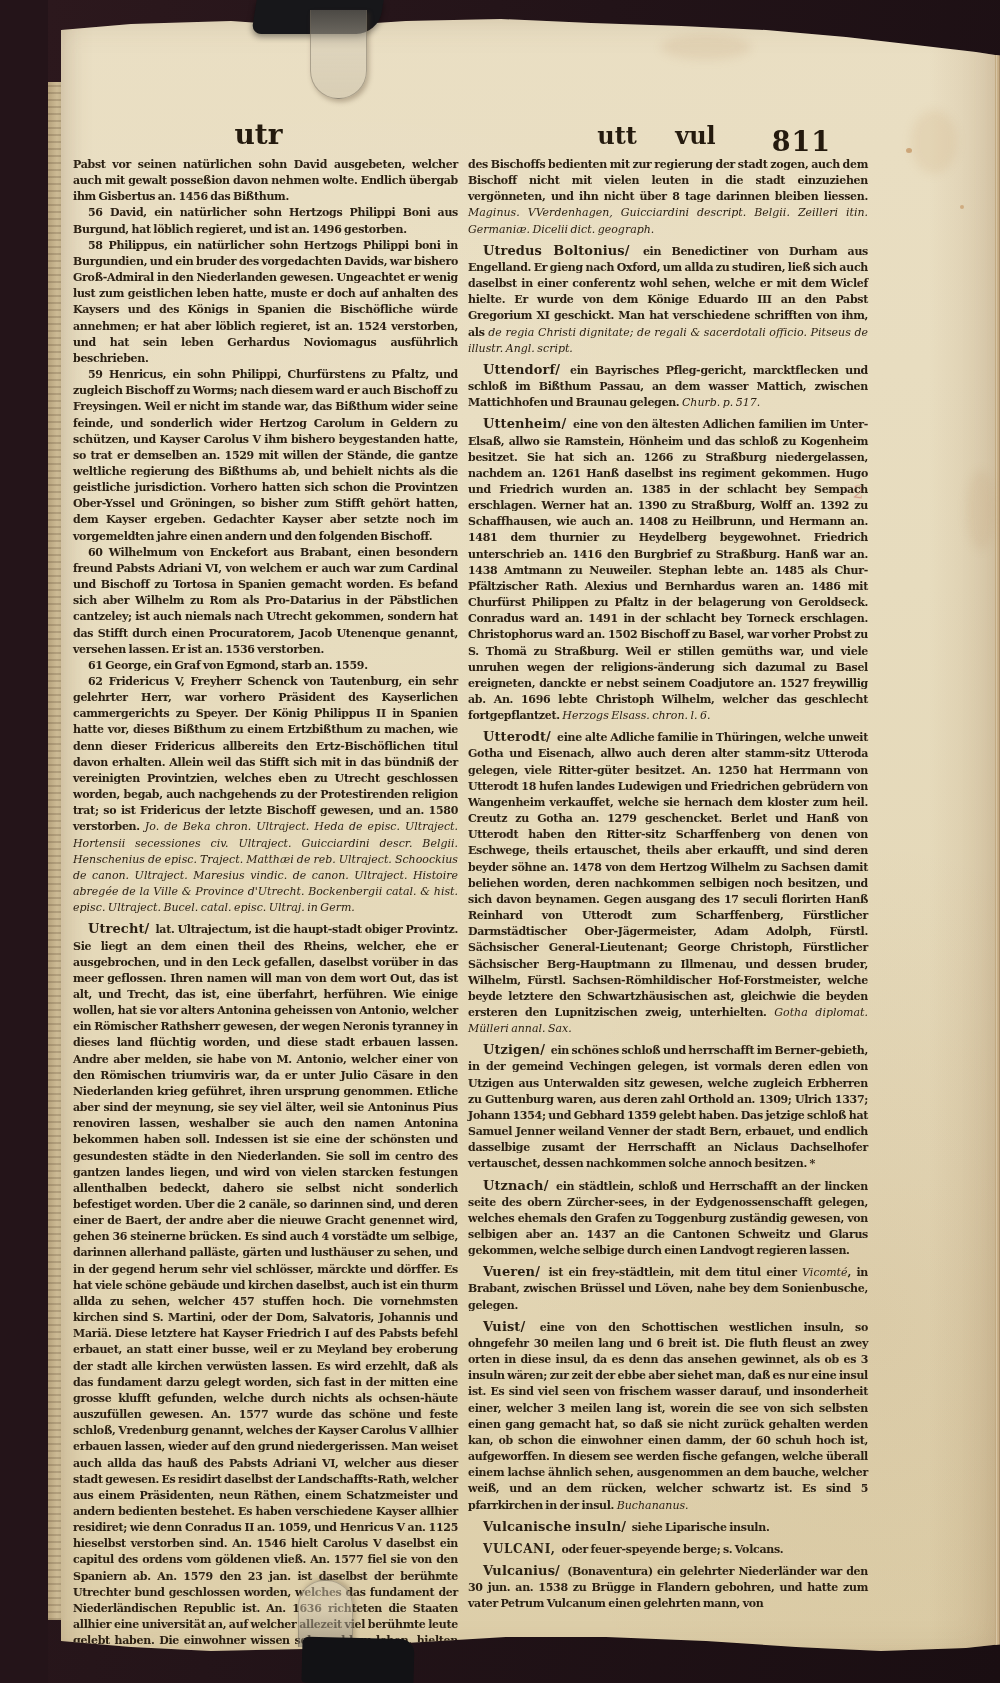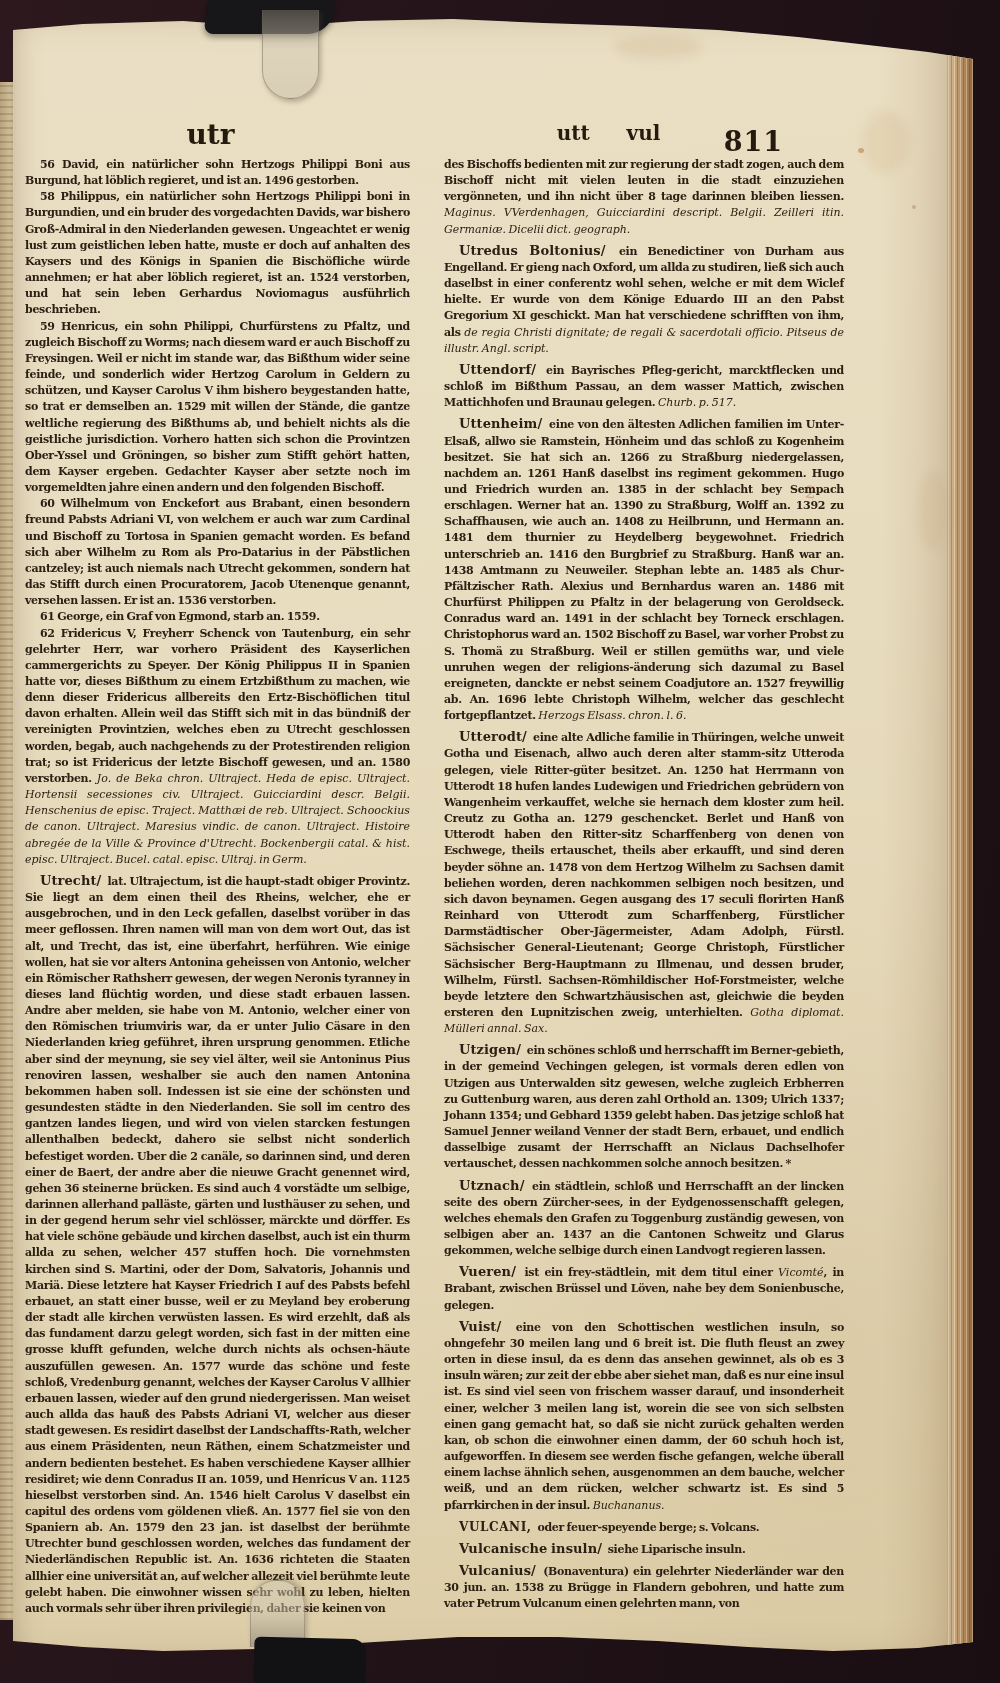--- a/index.html
+++ b/index.html
@@ -2,21 +2,21 @@
 <html style="--backdrop: #241419; --paper: #e7dcbe; --ink: #2b2013; --fore-edge: #b08759;"><head>
 <meta charset="utf-8">
 <style>
   :root{
     --backdrop:#241419; --paper:#e7dcbe; --ink:#2b2013; --fore-edge:#b08759;
   }
   html,body{margin:0;padding:0;}
   body{width:1000px;height:1683px;overflow:hidden;position:relative;
        background:var(--backdrop);font-family:"DejaVu Serif",serif;}
   .stage{position:absolute;inset:0;
-       background:linear-gradient(100deg,#2c181d 0%,#221318 45%,#1a0e12 100%);}
+       background:linear-gradient(100deg,#2c181d 0%,#221318 45%,#1a0e12 100%);margin-left:48px;}
   
   .gutter-strip{position:absolute;left:0;top:82px;width:15px;height:1538px;
        background:
          repeating-linear-gradient(0deg, rgba(80,60,40,.22) 0 2px, rgba(0,0,0,0) 2px 7px),
          linear-gradient(90deg,#b6a27c,#cdbb95 60%,#bfae88);
        filter:blur(.4px);}
   
   .paper{position:absolute;left:13px;top:0;width:960px;height:1657px;
        background:
          radial-gradient(ellipse 700px 500px at 30% 25%, rgba(255,255,255,.05), rgba(0,0,0,0) 70%),
@@ -41,28 +41,28 @@
   .stain{position:absolute;border-radius:50%;filter:blur(5px);}
   .stain.s1{left:850px;top:110px;width:46px;height:64px;background:rgba(190,140,80,.12);}
   .stain.s2{left:905px;top:470px;width:30px;height:80px;background:rgba(180,130,75,.10);}
   .stain.s3{left:600px;top:34px;width:90px;height:26px;background:rgba(170,120,70,.12);}
   .speck{position:absolute;border-radius:50%;filter:blur(.6px);}
   .speck.k1{left:845px;top:148px;width:6px;height:5px;background:rgba(183,122,63,.55);}
   .speck.k2{left:899px;top:205px;width:4px;height:4px;background:rgba(183,122,63,.45);}
   
   .rh{position:absolute;color:#241a0e;font-weight:bold;}
   .rh-left{left:150px;top:118px;width:95px;text-align:center;font-size:28px;}
-  .rh-right{left:488px;top:121px;width:215px;text-align:center;font-size:20px;word-spacing:30px;}
+  .rh-right{left:488px;top:121px;width:215px;text-align:center;font-size:24px;word-spacing:30px;}
   .rh-page{left:708px;top:126px;width:62px;text-align:right;font-size:27px;letter-spacing:1px;}
   
   .col{position:absolute;top:157px;color:var(--ink);
        font-weight:bold;font-size:11px;line-height:16.15px;
        letter-spacing:-.3px;word-spacing:-1px;text-align:justify;}
   .col-left{left:12px;width:385px;}
-  .col-right{left:431px;width:400px;}
+  .col-right{left:407px;width:400px;}
   .para{margin:0;}
   .para.ind{text-indent:15px;}
   .para.gap{margin-top:5px;}
   .para i{font-weight:normal;font-style:italic;letter-spacing:0;}
   .headword{font-size:13px;letter-spacing:.1px;padding-right:2px;}
   .headword.caps{font-size:12px;letter-spacing:.6px;}
   
   .margin-mark{position:absolute;left:792px;top:482px;color:rgba(195,85,75,.45);
        font-size:17px;font-weight:normal;transform:rotate(6deg);}
   
@@ -96,41 +96,42 @@
     <div class="speck k1"></div>
     <div class="speck k2"></div>
 
     <div class="rh rh-left">utr</div>
     <div class="rh rh-right">utt vul</div>
     <div class="rh rh-page">811</div>
 
     <div class="margin-mark">2</div>
 
     <div class="col col-left" id="col-left">
+        <p class="para">Pabst vor seinen natürlichen sohn David ausgebeten, welcher auch mit gewalt posseßion davon nehmen wolte. Endlich übergab ihm Gisbertus an. 1456 das Bißthum.</p>
         <p class="para ind">56 David, ein natürlicher sohn Hertzogs Philippi Boni aus Burgund, hat löblich regieret, und ist an. 1496 gestorben.</p>
         <p class="para ind">58 Philippus, ein natürlicher sohn Hertzogs Philippi boni in Burgundien, und ein bruder des vorgedachten Davids, war bishero Groß-Admiral in den Niederlanden gewesen. Ungeachtet er wenig lust zum geistlichen leben hatte, muste er doch auf anhalten des Kaysers und des Königs in Spanien die Bischöfliche würde annehmen; er hat aber löblich regieret, ist an. 1524 verstorben, und hat sein leben Gerhardus Noviomagus ausführlich beschrieben.</p>
         <p class="para ind">59 Henricus, ein sohn Philippi, Churfürstens zu Pfaltz, und zugleich Bischoff zu Worms; nach diesem ward er auch Bischoff zu Freysingen. Weil er nicht im stande war, das Bißthum wider seine feinde, und sonderlich wider Hertzog Carolum in Geldern zu schützen, und Kayser Carolus V ihm bishero beygestanden hatte, so trat er demselben an. 1529 mit willen der Stände, die gantze weltliche regierung des Bißthums ab, und behielt nichts als die geistliche jurisdiction. Vorhero hatten sich schon die Provintzen Ober-Yssel und Gröningen, so bisher zum Stifft gehört hatten, dem Kayser ergeben. Gedachter Kayser aber setzte noch im vorgemeldten jahre einen andern und den folgenden Bischoff.</p>
         <p class="para ind">60 Wilhelmum von Enckefort aus Brabant, einen besondern freund Pabsts Adriani VI, von welchem er auch war zum Cardinal und Bischoff zu Tortosa in Spanien gemacht worden. Es befand sich aber Wilhelm zu Rom als Pro-Datarius in der Päbstlichen cantzeley; ist auch niemals nach Utrecht gekommen, sondern hat das Stifft durch einen Procuratorem, Jacob Utenenque genannt, versehen lassen. Er ist an. 1536 verstorben.</p>
         <p class="para ind">61 George, ein Graf von Egmond, starb an. 1559.</p>
         <p class="para ind">62 Fridericus V, Freyherr Schenck von Tautenburg, ein sehr gelehrter Herr, war vorhero Präsident des Kayserlichen cammergerichts zu Speyer. Der König Philippus II in Spanien hatte vor, dieses Bißthum zu einem Ertzbißthum zu machen, wie denn dieser Fridericus allbereits den Ertz-Bischöflichen titul davon erhalten. Allein weil das Stifft sich mit in das bündniß der vereinigten Provintzien, welches eben zu Utrecht geschlossen worden, begab, auch nachgehends zu der Protestirenden religion trat; so ist Fridericus der letzte Bischoff gewesen, und an. 1580 verstorben. <i>Jo. de Beka chron. Ultraject. Heda de episc. Ultraject. Hortensii secessiones civ. Ultraject. Guicciardini descr. Belgii. Henschenius de episc. Traject. Matthæi de reb. Ultraject. Schoockius de canon. Ultraject. Maresius vindic. de canon. Ultraject. Histoire abregée de la Ville &amp; Province d'Utrecht. Bockenbergii catal. &amp; hist. episc. Ultraject. Bucel. catal. episc. Ultraj. in Germ.</i></p>
         <p class="para ind gap"><span class="headword">Utrecht/ </span>lat. Ultrajectum, ist die haupt-stadt obiger Provintz. Sie liegt an dem einen theil des Rheins, welcher, ehe er ausgebrochen, und in den Leck gefallen, daselbst vorüber in das meer geflossen. Ihren namen will man von dem wort Out, das ist alt, und Trecht, das ist, eine überfahrt, herführen. Wie einige wollen, hat sie vor alters Antonina geheissen von Antonio, welcher ein Römischer Rathsherr gewesen, der wegen Neronis tyranney in dieses land flüchtig worden, und diese stadt erbauen lassen. Andre aber melden, sie habe von M. Antonio, welcher einer von den Römischen triumviris war, da er unter Julio Cäsare in den Niederlanden krieg geführet, ihren ursprung genommen. Etliche aber sind der meynung, sie sey viel älter, weil sie Antoninus Pius renoviren lassen, weshalber sie auch den namen Antonina bekommen haben soll. Indessen ist sie eine der schönsten und gesundesten städte in den Niederlanden. Sie soll im centro des gantzen landes liegen, und wird von vielen starcken festungen allenthalben bedeckt, dahero sie selbst nicht sonderlich befestiget worden. Uber die 2 canäle, so darinnen sind, und deren einer de Baert, der andre aber die nieuwe Gracht genennet wird, gehen 36 steinerne brücken. Es sind auch 4 vorstädte um selbige, darinnen allerhand palläste, gärten und lusthäuser zu sehen, und in der gegend herum sehr viel schlösser, märckte und dörffer. Es hat viele schöne gebäude und kirchen daselbst, auch ist ein thurm allda zu sehen, welcher 457 stuffen hoch. Die vornehmsten kirchen sind S. Martini, oder der Dom, Salvatoris, Johannis und Mariä. Diese letztere hat Kayser Friedrich I auf des Pabsts befehl erbauet, an statt einer busse, weil er zu Meyland bey eroberung der stadt alle kirchen verwüsten lassen. Es wird erzehlt, daß als das fundament darzu gelegt worden, sich fast in der mitten eine grosse klufft gefunden, welche durch nichts als ochsen-häute auszufüllen gewesen. An. 1577 wurde das schöne und feste schloß, Vredenburg genannt, welches der Kayser Carolus V allhier erbauen lassen, wieder auf den grund niedergerissen. Man weiset auch allda das hauß des Pabsts Adriani VI, welcher aus dieser stadt gewesen. Es residirt daselbst der Landschaffts-Rath, welcher aus einem Präsidenten, neun Räthen, einem Schatzmeister und andern bedienten bestehet. Es haben verschiedene Kayser allhier residiret; wie denn Conradus II an. 1059, und Henricus V an. 1125 hieselbst verstorben sind. An. 1546 hielt Carolus V daselbst ein capitul des ordens vom göldenen vließ. An. 1577 fiel sie von den Spaniern ab. An. 1579 den 23 jan. ist daselbst der berühmte Utrechter bund geschlossen worden, welches das fundament der Niederländischen Republic ist. An. 1636 richteten die Staaten allhier eine universität an, auf welcher allezeit viel berühmte leute gelebt haben. Die einwohner wissen sehr wohl zu leben, hielten auch vormals sehr über ihren privilegien, daher sie keinen von</p>
       </div>
 
     <div class="col col-right" id="col-right">
       <p class="para">des Bischoffs bedienten mit zur regierung der stadt zogen, auch dem Bischoff nicht mit vielen leuten in die stadt einzuziehen vergönneten, und ihn nicht über 8 tage darinnen bleiben liessen. <i>Maginus. VVerdenhagen, Guicciardini descript. Belgii. Zeilleri itin. Germaniæ. Dicelii dict. geograph.</i></p>
         <p class="para ind gap"><span class="headword">Utredus Boltonius/ </span>ein Benedictiner von Durham aus Engelland. Er gieng nach Oxford, um allda zu studiren, ließ sich auch daselbst in einer conferentz wohl sehen, welche er mit dem Wiclef hielte. Er wurde von dem Könige Eduardo III an den Pabst Gregorium XI geschickt. Man hat verschiedene schrifften von ihm, als <i>de regia Christi dignitate; de regali &amp; sacerdotali officio. Pitseus de illustr. Angl. script.</i></p>
         <p class="para ind gap"><span class="headword">Uttendorf/ </span>ein Bayrisches Pfleg-gericht, marcktflecken und schloß im Bißthum Passau, an dem wasser Mattich, zwischen Mattichhofen und Braunau gelegen. <i>Churb. p. 517.</i></p>
         <p class="para ind gap"><span class="headword">Uttenheim/ </span>eine von den ältesten Adlichen familien im Unter-Elsaß, allwo sie Ramstein, Hönheim und das schloß zu Kogenheim besitzet. Sie hat sich an. 1266 zu Straßburg niedergelassen, nachdem an. 1261 Hanß daselbst ins regiment gekommen. Hugo und Friedrich wurden an. 1385 in der schlacht bey Sempach erschlagen. Werner hat an. 1390 zu Straßburg, Wolff an. 1392 zu Schaffhausen, wie auch an. 1408 zu Heilbrunn, und Hermann an. 1481 dem thurnier zu Heydelberg beygewohnet. Friedrich unterschrieb an. 1416 den Burgbrief zu Straßburg. Hanß war an. 1438 Amtmann zu Neuweiler. Stephan lebte an. 1485 als Chur-Pfältzischer Rath. Alexius und Bernhardus waren an. 1486 mit Churfürst Philippen zu Pfaltz in der belagerung von Geroldseck. Conradus ward an. 1491 in der schlacht bey Torneck erschlagen. Christophorus ward an. 1502 Bischoff zu Basel, war vorher Probst zu S. Thomä zu Straßburg. Weil er stillen gemüths war, und viele unruhen wegen der religions-änderung sich dazumal zu Basel ereigneten, danckte er nebst seinem Coadjutore an. 1527 freywillig ab. An. 1696 lebte Christoph Wilhelm, welcher das geschlecht fortgepflantzet. <i>Herzogs Elsass. chron. l. 6.</i></p>
         <p class="para ind gap"><span class="headword">Utterodt/ </span>eine alte Adliche familie in Thüringen, welche unweit Gotha und Eisenach, allwo auch deren alter stamm-sitz Utteroda gelegen, viele Ritter-güter besitzet. An. 1250 hat Herrmann von Utterodt 18 hufen landes Ludewigen und Friedrichen gebrüdern von Wangenheim verkauffet, welche sie hernach dem kloster zum heil. Creutz zu Gotha an. 1279 geschencket. Berlet und Hanß von Utterodt haben den Ritter-sitz Scharffenberg von denen von Eschwege, theils ertauschet, theils aber erkaufft, und sind deren beyder söhne an. 1478 von dem Hertzog Wilhelm zu Sachsen damit beliehen worden, deren nachkommen selbigen noch besitzen, und sich davon beynamen. Gegen ausgang des 17 seculi florirten Hanß Reinhard von Utterodt zum Scharffenberg, Fürstlicher Darmstädtischer Ober-Jägermeister, Adam Adolph, Fürstl. Sächsischer General-Lieutenant; George Christoph, Fürstlicher Sächsischer Berg-Hauptmann zu Illmenau, und dessen bruder, Wilhelm, Fürstl. Sachsen-Römhildischer Hof-Forstmeister, welche beyde letztere den Schwartzhäusischen ast, gleichwie die beyden ersteren den Lupnitzischen zweig, unterhielten. <i>Gotha diplomat. Mülleri annal. Sax.</i></p>
         <p class="para ind gap"><span class="headword">Utzigen/ </span>ein schönes schloß und herrschafft im Berner-gebieth, in der gemeind Vechingen gelegen, ist vormals deren edlen von Utzigen aus Unterwalden sitz gewesen, welche zugleich Erbherren zu Guttenburg waren, aus deren zahl Orthold an. 1309; Ulrich 1337; Johann 1354; und Gebhard 1359 gelebt haben. Das jetzige schloß hat Samuel Jenner weiland Venner der stadt Bern, erbauet, und endlich dasselbige zusamt der Herrschafft an Niclaus Dachselhofer vertauschet, dessen nachkommen solche annoch besitzen. *</p>
         <p class="para ind gap"><span class="headword">Utznach/ </span>ein städtlein, schloß und Herrschafft an der lincken seite des obern Zürcher-sees, in der Eydgenossenschafft gelegen, welches ehemals den Grafen zu Toggenburg zuständig gewesen, von selbigen aber an. 1437 an die Cantonen Schweitz und Glarus gekommen, welche selbige durch einen Landvogt regieren lassen.</p>
         <p class="para ind gap"><span class="headword">Vueren/ </span>ist ein frey-städtlein, mit dem titul einer <i>Vicomté</i>, in Brabant, zwischen Brüssel und Löven, nahe bey dem Sonienbusche, gelegen.</p>
         <p class="para ind gap"><span class="headword">Vuist/ </span>eine von den Schottischen westlichen insuln, so ohngefehr 30 meilen lang und 6 breit ist. Die fluth fleust an zwey orten in diese insul, da es denn das ansehen gewinnet, als ob es 3 insuln wären; zur zeit der ebbe aber siehet man, daß es nur eine insul ist. Es sind viel seen von frischem wasser darauf, und insonderheit einer, welcher 3 meilen lang ist, worein die see von sich selbsten einen gang gemacht hat, so daß sie nicht zurück gehalten werden kan, ob schon die einwohner einen damm, der 60 schuh hoch ist, aufgeworffen. In diesem see werden fische gefangen, welche überall einem lachse ähnlich sehen, ausgenommen an dem bauche, welcher weiß, und an dem rücken, welcher schwartz ist. Es sind 5 pfarrkirchen in der insul. <i>Buchananus.</i></p>
+        <p class="para ind gap"><span class="headword">Vulcanische insuln/ </span>siehe Liparische insuln.</p>
         <p class="para ind gap"><span class="headword caps">VULCANI, </span>oder feuer-speyende berge; s. Volcans.</p>
-        <p class="para ind gap"><span class="headword">Vulcanische insuln/ </span>siehe Liparische insuln.</p>
         <p class="para ind gap"><span class="headword">Vulcanius/ </span>(Bonaventura) ein gelehrter Niederländer war den 30 jun. an. 1538 zu Brügge in Flandern gebohren, und hatte zum vater Petrum Vulcanum einen gelehrten mann, von</p>
     </div>
   </div>
 
   <div class="tab-top-cap"></div>
   <div class="tab-top-stem"></div>
   <div class="tab-bottom-stem"></div>
   <div class="tab-bottom-foot"></div>
 
 </div>

